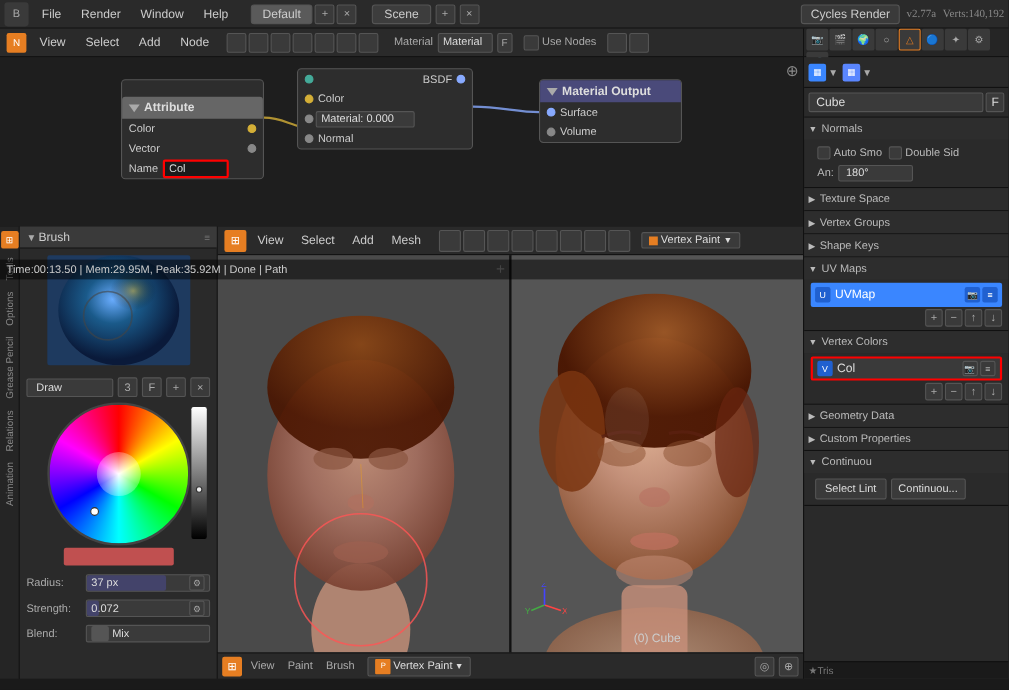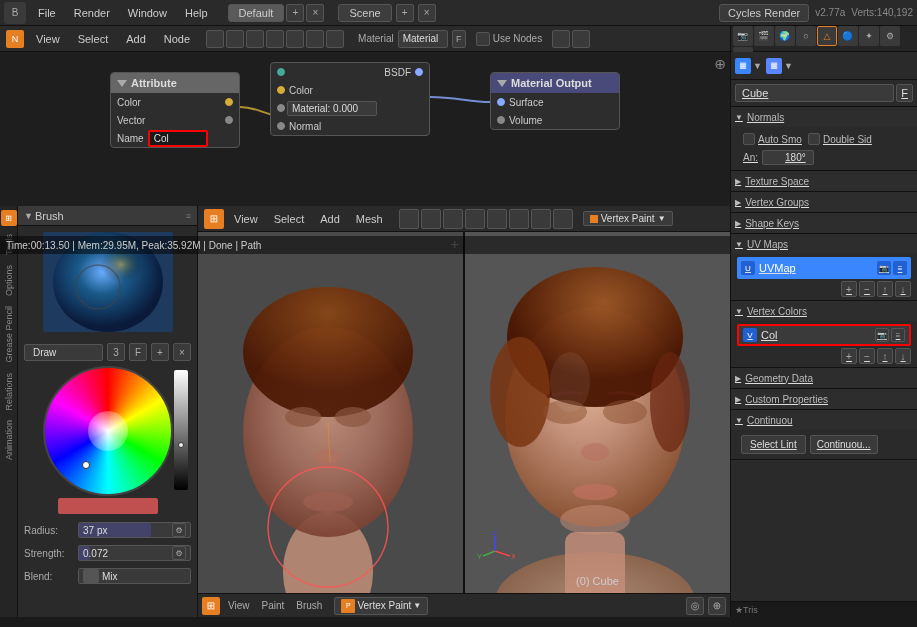--- a/index.html
+++ b/index.html
@@ -42,20 +42,21 @@
       background: #3a3a3a;
       border: 1px solid #555;
       border-radius: 3px;
       padding: 2px 8px;
       color: #ccc;
       font-size: 11px;
     }
     .top-bar-version {
       color: #888;
       font-size: 10px;
+      font-family: Liberation Serif, serif;
     }
     .workspace-tab {
       background: #3d3d3d;
       border: 1px solid #555;
       border-radius: 3px;
       padding: 2px 10px;
       color: #ccc;
       font-size: 11px;
       cursor: pointer;
     }
@@ -327,20 +328,21 @@
       cursor: pointer;
     }
 
     
     .attribute-node {
       left: 110px; top: 20px;
       width: 130px;
     }
     .attribute-node .node-header {
       background: #555;
+      margin-top: 15px;
     }
     .diffuse-node {
       left: 270px; top: 10px;
       width: 160px;
     }
     .diffuse-node .node-header {
       background: #4a7a4a;
     }
     .output-node {
       left: 490px; top: 20px;
@@ -463,21 +465,20 @@
       background: #e67e22;
       border-radius: 1px;
       display: inline-flex; align-items: center; justify-content: center;
       font-size: 7px; color: white;
     }
 
     
     .right-panel-inner {
       flex: 1;
       overflow-y: auto;
-      text-decoration: underline;
     }
     .right-panel-inner::-webkit-scrollbar { width: 3px; }
     .right-panel-inner::-webkit-scrollbar-thumb { background: #555; }
 
     
     .compact-section {
       border-bottom: 1px solid #111;
     }
     .cs-header {
       height: 20px;
@@ -938,21 +939,21 @@
               <div class="mini-checkbox"></div>
               <span>Auto Smo</span>
             </label>
             <label class="check-label">
               <div class="mini-checkbox"></div>
               <span>Double Sid</span>
             </label>
           </div>
           <div class="angle-row">
             <span>An:</span>
-            <div style="background:#3a3a3a;border:1px solid #555;border-radius:2px;padding:1px 22px;color:#ddd;font-size:10px;width:52px;">180°</div>
+            <div style="background:#3a3a3a;border:1px solid #555;border-radius:2px;padding:1px 6px;color:#ddd;font-size:10px;width:68px;">180°</div>
           </div>
         </div>
       </div>
 
       <div class="compact-section">
         <div class="cs-header">
           <span class="cs-arrow">▶</span>
           <span>Texture Space</span>
         </div>
       </div>

